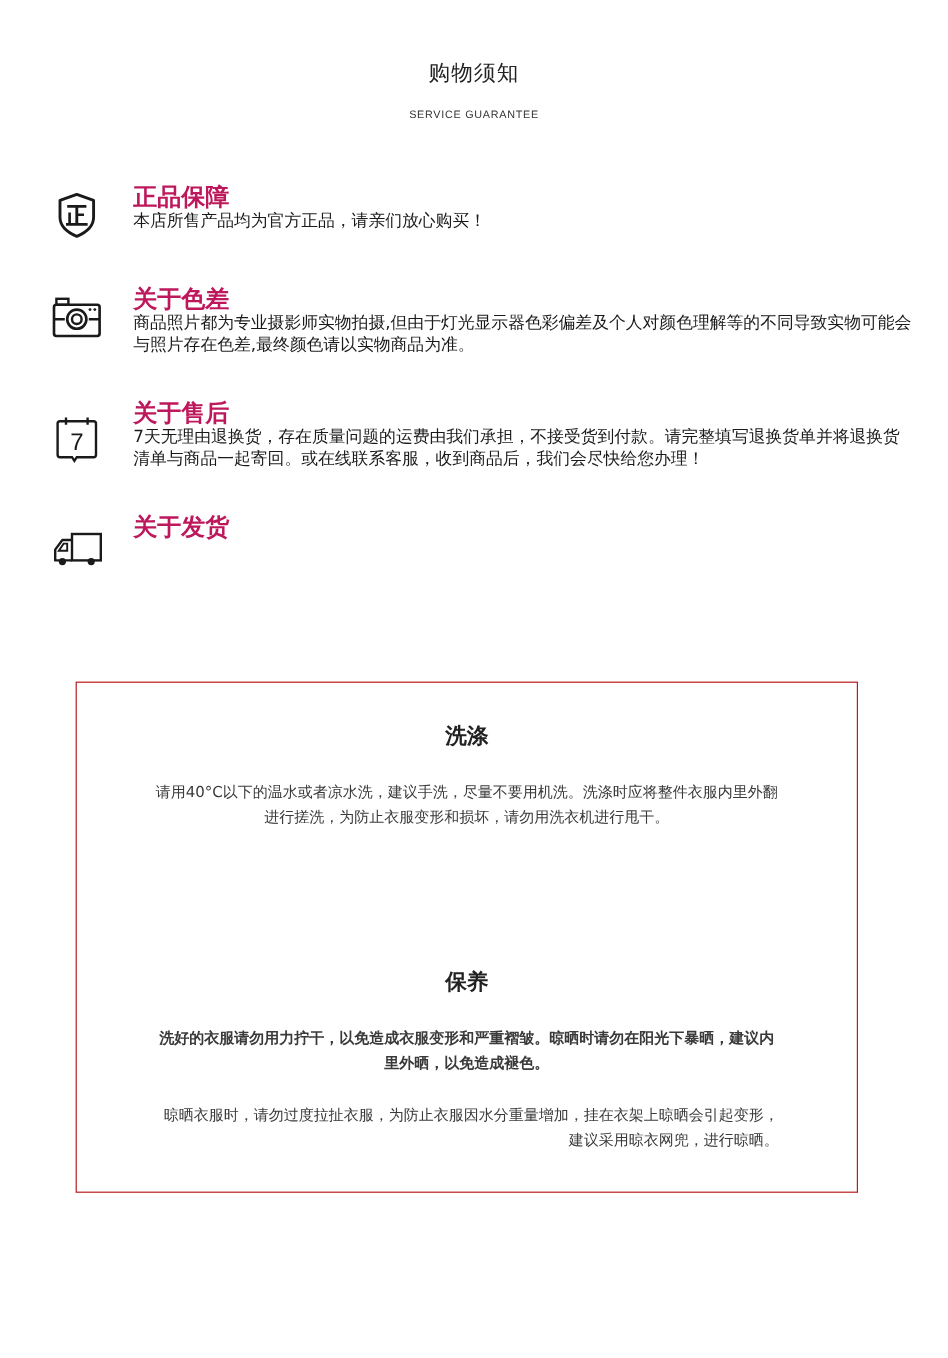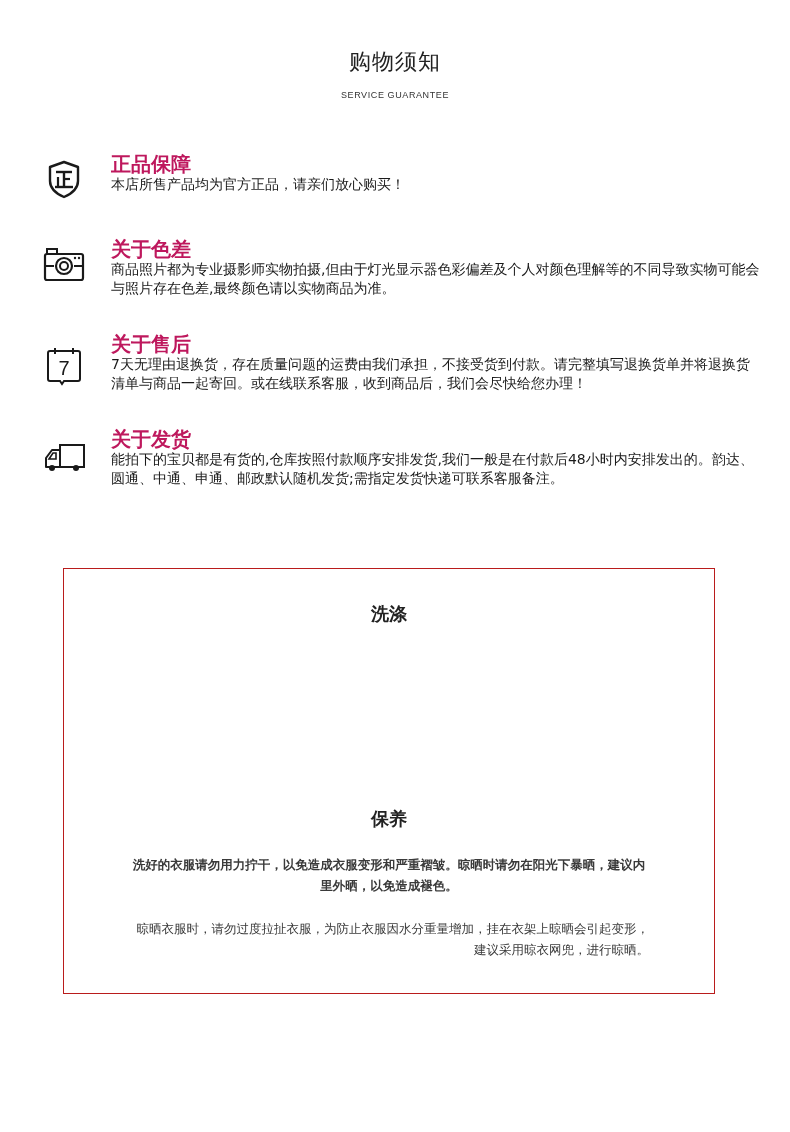--- a/index.html
+++ b/index.html
@@ -1,20 +1,20 @@
 <!DOCTYPE html>
 <html><head>
 <meta charset="utf-8">
 <style>
   * { margin: 0; padding: 0; box-sizing: border-box; }
   html, body { width: 790px; height: 1132px; background: #ffffff; }
   body { position: relative; font-family: "DejaVu Sans", "Liberation Sans", sans-serif; color: #1e1e1e; overflow: hidden; }
 
   .header { position: absolute; top: 50px; left: 0; width: 790px; text-align: center; }
-  .header .title { font-size: 22px; line-height: 24px; color: #222; letter-spacing: 1px; }
+  .header .title { font-size: 18px; line-height: 24px; color: #222; letter-spacing: 1px; }
   .header .subtitle { font-size: 9px; line-height: 14px; margin-top: 14px; color: #333; letter-spacing: 0.6px; font-family: "Liberation Sans", sans-serif; }
 
   .notice { position: absolute; left: 0; width: 790px; }
   .notice .icon { position: absolute; left: 42px; width: 44px; height: 44px; }
   .notice .text { position: absolute; left: 111px; width: 650px; }
   .notice .heading { font-size: 20px; line-height: 19px; font-weight: bold; color: #be185d; }
   .notice .body { font-size: 14px; line-height: 19px; color: #1a1a1a; margin-top: 1px; }
 
   .care-box { position: absolute; left: 63px; top: 568px; width: 652px; height: 426px; border: 1px solid #b91c1c; }
   .care-section { position: absolute; left: 0; width: 650px; text-align: center; }
@@ -85,26 +85,26 @@
     <svg width="44" height="44" viewBox="0 0 44 44">
       <rect x="18" y="9" width="24" height="22" fill="none" stroke="#1a1a1a" stroke-width="2"></rect>
       <path d="M18 14 L10 14 L4 22 L4 31 L18 31" fill="none" stroke="#1a1a1a" stroke-width="2" stroke-linejoin="round"></path>
       <path d="M11 17 L14 17 L14 23 L7 23 Z" fill="none" stroke="#1a1a1a" stroke-width="1.6"></path>
       <circle cx="10" cy="32" r="3" fill="#1a1a1a"></circle>
       <circle cx="34" cy="32" r="3" fill="#1a1a1a"></circle>
     </svg>
   </div>
   <div class="text">
     <div class="heading">关于发货</div>
-    <div class="body">能拍下的宝贝都是有货的,仓库按照付款顺序安排发货,我们一般是在付款后48小时内安排发出的。韵达、圆通、中通、申通、邮政默认随机发货;需指定发货快递可联系客服备注。</div>
   </div>
 </div>
 
 <div class="care-box">
   <div class="care-section" style="top:33px;">
     <div class="care-title">洗涤</div>
+    <div class="para" style="margin-top:23px;">请用40°C以下的温水或者凉水洗，建议手洗，尽量不要用机洗。洗涤时应将整件衣服内里外翻进行搓洗，为防止衣服变形和损坏，请勿用洗衣机进行甩干。</div>
   </div>
   <div class="care-section" style="top:238px;">
     <div class="care-title">保养</div>
     <div class="para" style="margin-top:23px;font-weight:bold;">洗好的衣服请勿用力拧干，以免造成衣服变形和严重褶皱。晾晒时请勿在阳光下暴晒，建议内里外晒，以免造成褪色。</div>
     <div class="para" style="margin-top:22px;text-align:right;">晾晒衣服时，请勿过度拉扯衣服，为防止衣服因水分重量增加，挂在衣架上晾晒会引起变形，建议采用晾衣网兜，进行晾晒。</div>
   </div>
 </div>
 
 </body></html>

